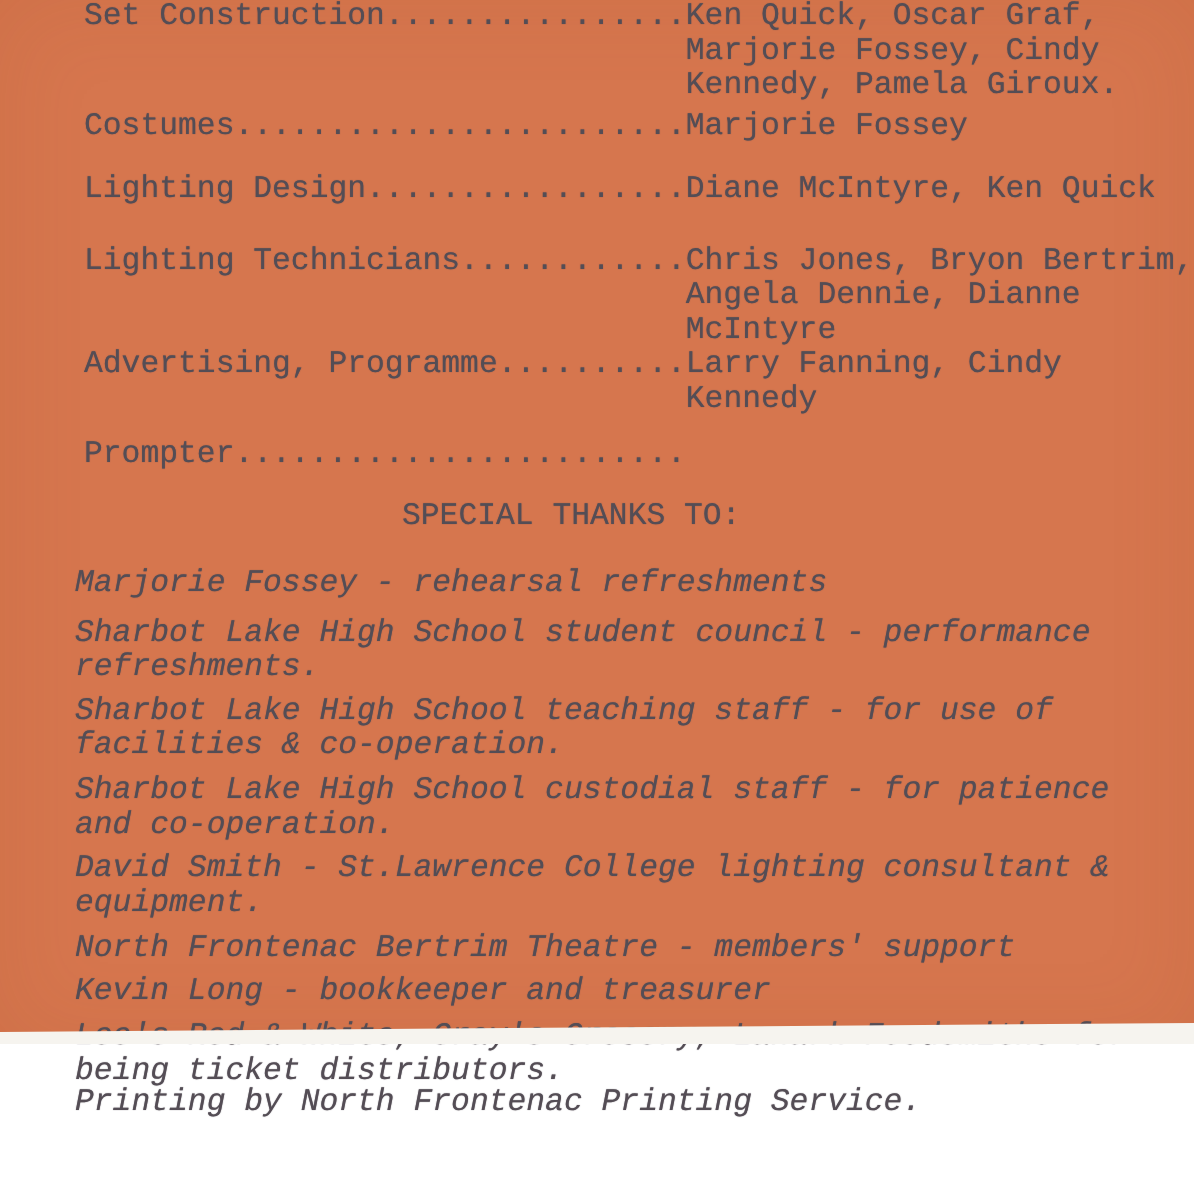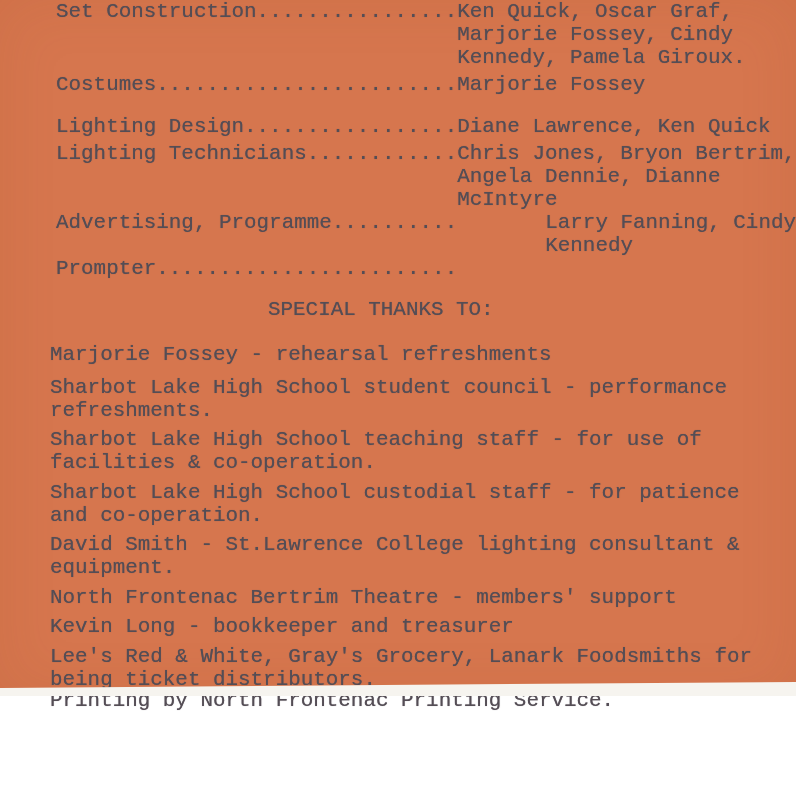--- a/index.html
+++ b/index.html
@@ -28,30 +28,30 @@
     line-height: 23px;
     text-shadow: 0 0 0.7px rgba(84, 77, 85, 0.8);
   }
   
   .credits { margin-left: 6px; }
   .credit-row { display: flex; }
   .credit-left  { white-space: pre; }
   .credit-names { white-space: pre; }
   .credit-row:nth-child(1) { margin-bottom: 4px; }
   .credit-row:nth-child(2) { margin-bottom: 19px; }
-  .credit-row:nth-child(3) { margin-bottom: 4px; }
+  .credit-row:nth-child(3) { margin-bottom: 25px; }
   .credit-row:nth-child(4) { margin-bottom: 0; }
-  .credit-row:nth-child(5) { margin-bottom: 0; justify-content: space-between; }
+  .credit-row:nth-child(5) { margin-bottom: 14px; }
   
   .thanks-heading {
     margin: 18px 0 22px 218px;
     white-space: pre;
   }
   
-  .thanks-item { white-space: pre; margin-top: 7px; }
+  .thanks-item { white-space: pre; margin-top: 7px; font-style: italic; }
   .thanks-item:nth-child(1)  { margin-top: 0; }
   .thanks-item:nth-child(2)  { margin-top: 10px; }
   .thanks-item:nth-child(3)  { margin-top: 6px; }
   .thanks-item:nth-child(5)  { margin-top: 6px; }
   .thanks-item:nth-child(7)  { margin-top: 6px; }
   .thanks-item:nth-child(9)  { margin-top: -2px; }
   .thanks-item:nth-child(10) { margin-top: 0; }
   
   .scan-edge {
     position: absolute;
@@ -74,21 +74,21 @@
     <span class="credit-names">Ken Quick, Oscar Graf,
 Marjorie Fossey, Cindy
 Kennedy, Pamela Giroux.</span>
   </div>
         <div class="credit-row">
     <span class="credit-left"><span>Costumes</span><span>........................</span></span>
     <span class="credit-names">Marjorie Fossey</span>
   </div>
         <div class="credit-row">
     <span class="credit-left"><span>Lighting Design</span><span>.................</span></span>
-    <span class="credit-names">Diane Lawrence, Ken Quick</span>
+    <span class="credit-names">Diane McIntyre, Ken Quick</span>
   </div>
         <div class="credit-row">
     <span class="credit-left"><span>Lighting Technicians</span><span>............</span></span>
     <span class="credit-names">Chris Jones, Bryon Bertrim,
 Angela Dennie, Dianne
 McIntyre</span>
   </div>
         <div class="credit-row">
     <span class="credit-left"><span>Advertising, Programme</span><span>..........</span></span>
     <span class="credit-names">Larry Fanning, Cindy

